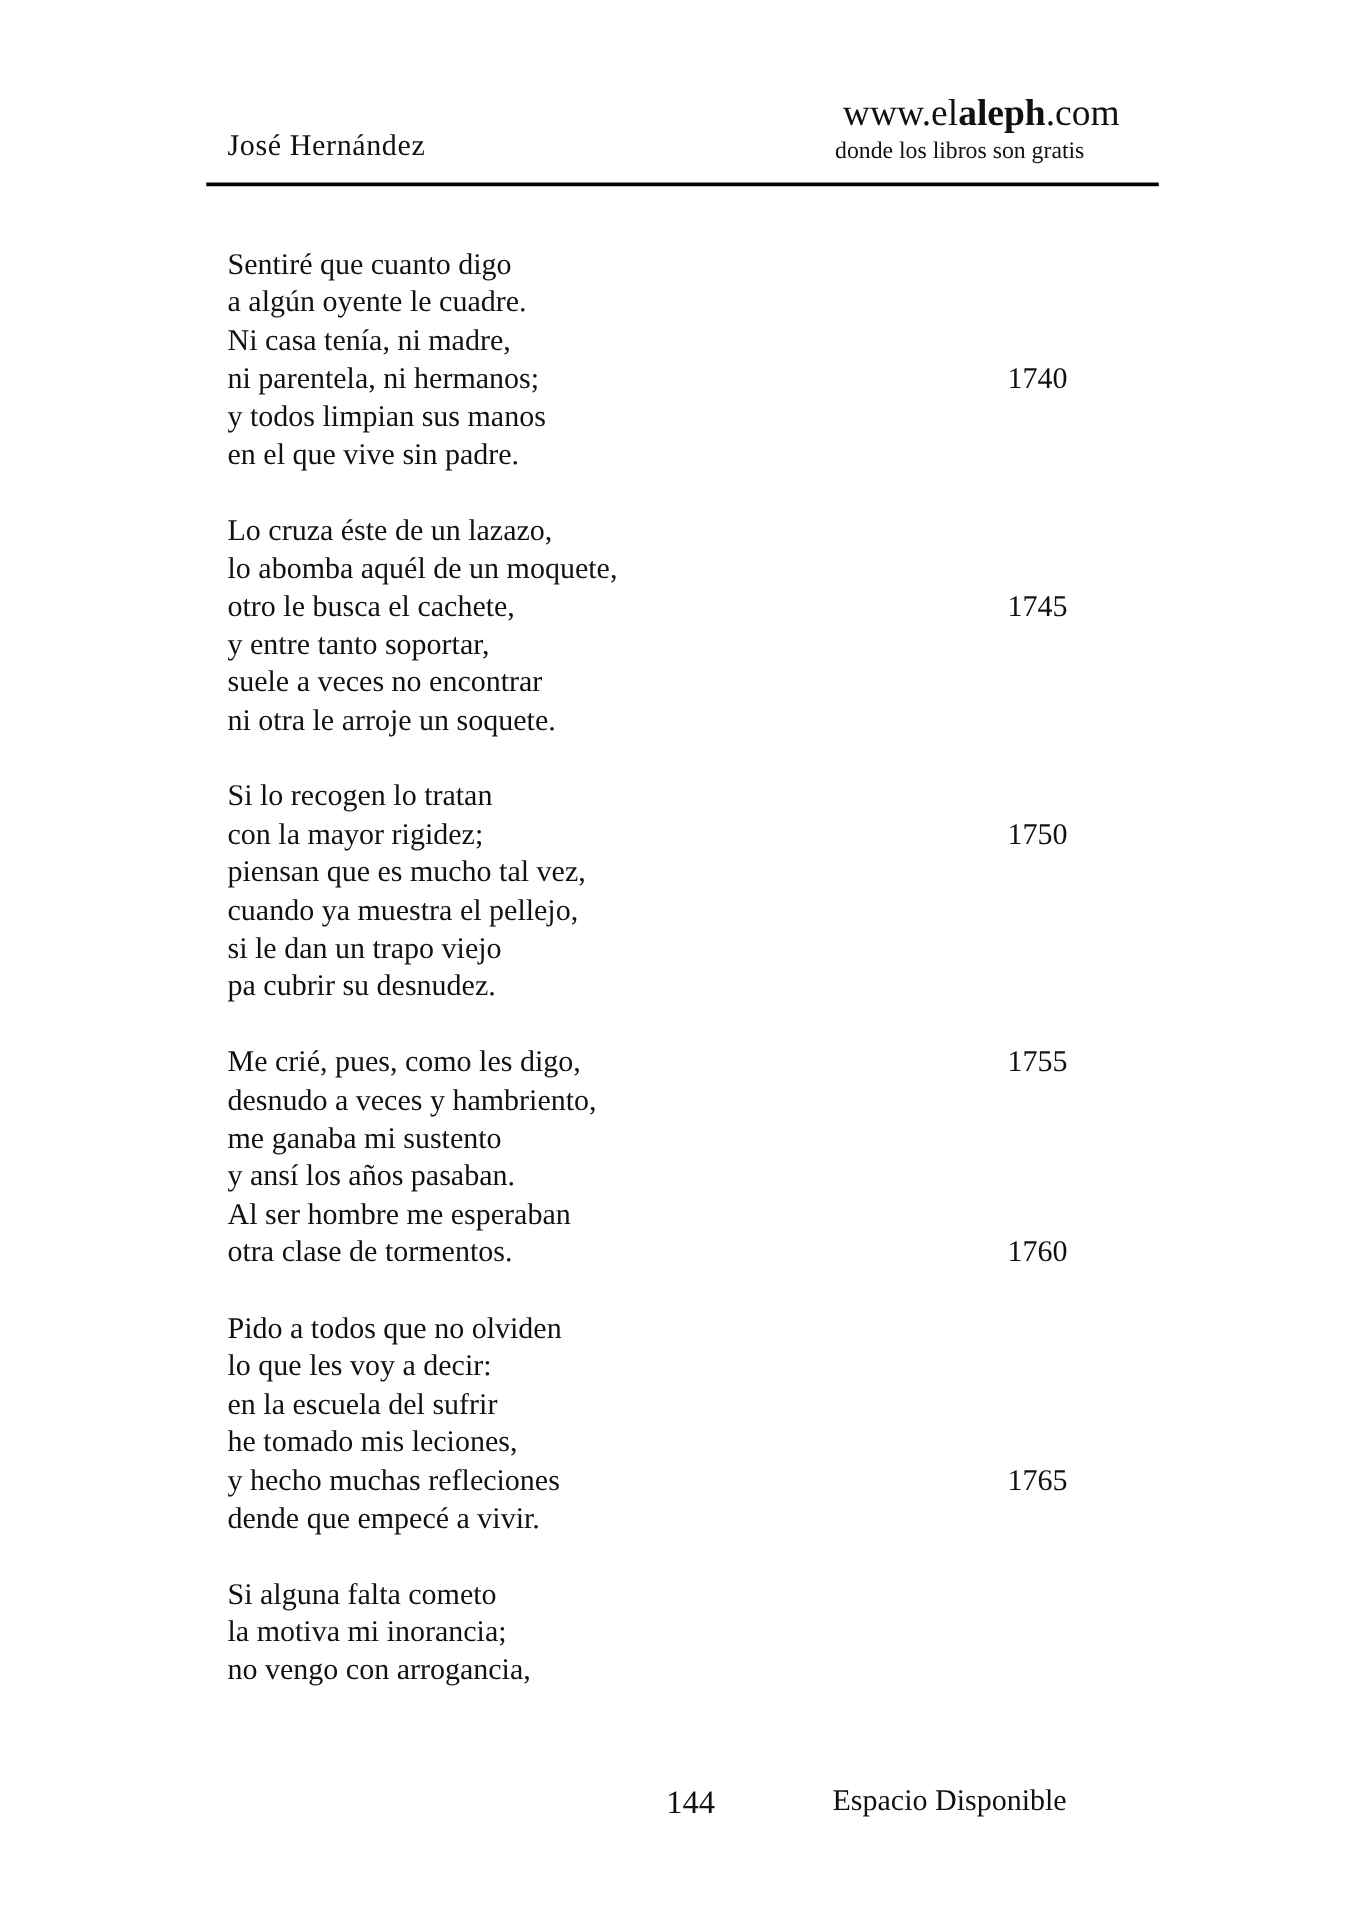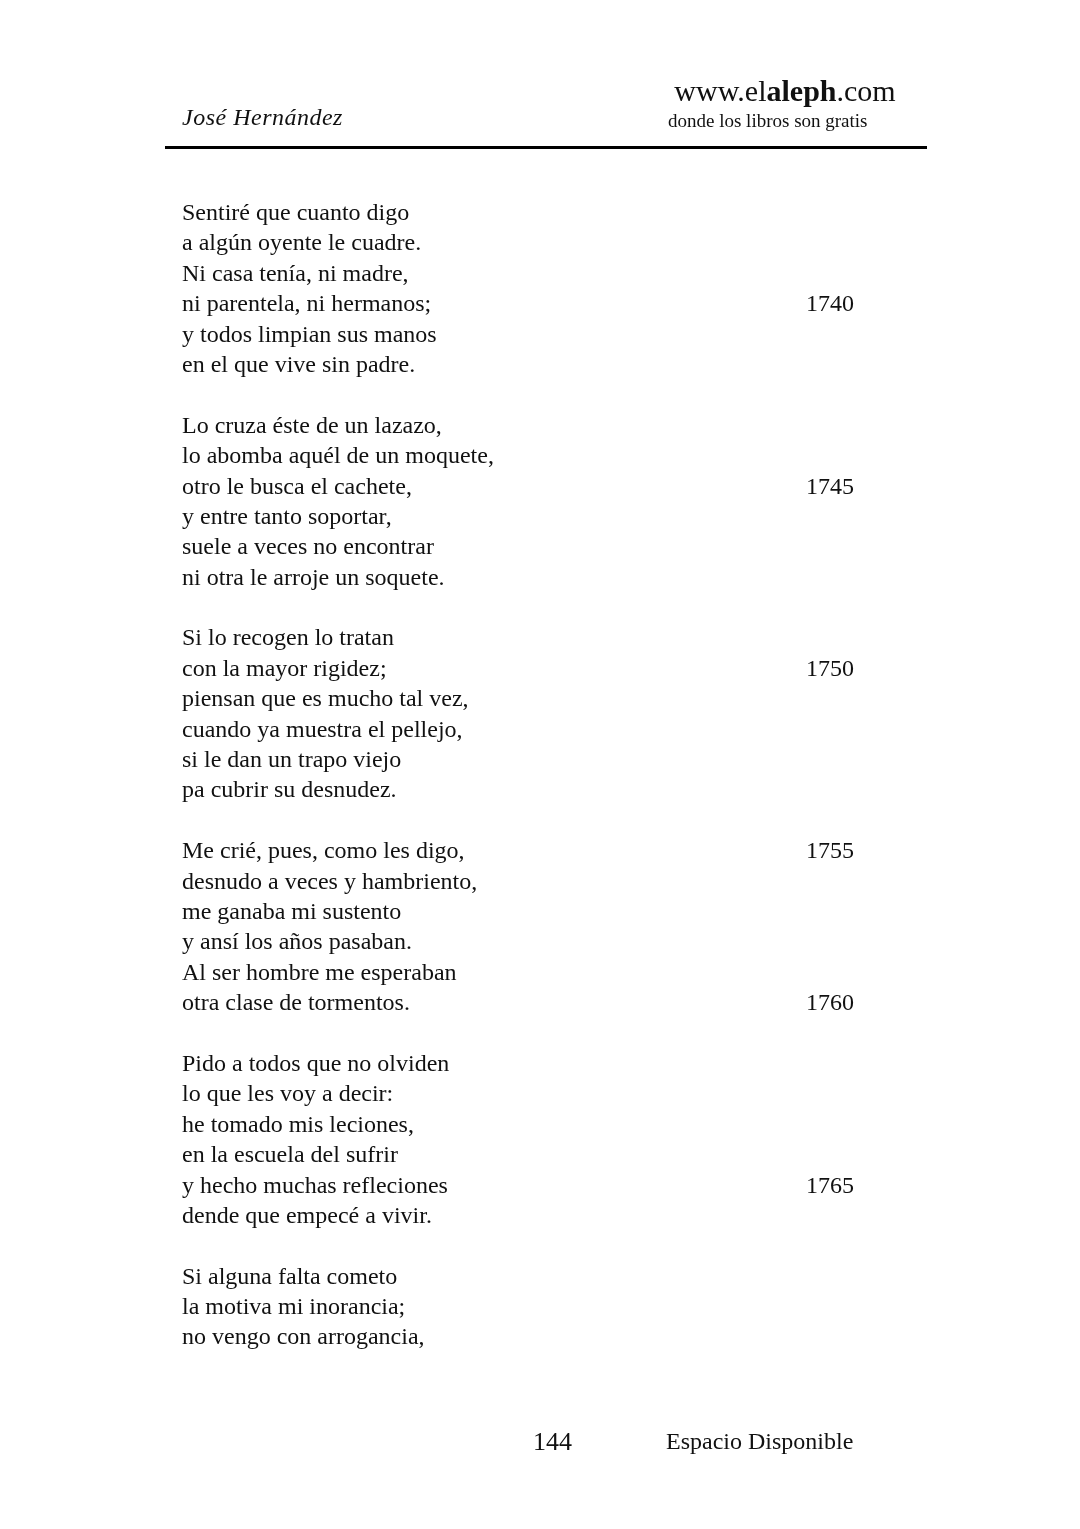--- a/index.html
+++ b/index.html
@@ -13,21 +13,20 @@
       position: relative;
       overflow: hidden;
       font-family: "Liberation Serif", "DejaVu Serif", serif;
       color: #111111;
     }
     .header-author {
       position: absolute;
       left: 182px;
       top: 104px;
       font-size: 24px;
-      font-style: italic;
       letter-spacing: 0.5px;
     }
     .header-site {
       position: absolute;
       left: 670px;
       width: 230px;
       text-align: center;
       top: 74px;
       font-size: 30px;
       white-space: nowrap;
@@ -125,22 +124,22 @@
       <div class="line"><span>Me crié, pues, como les digo,</span><span class="line-number">1755</span></div>
       <div class="line"><span>desnudo a veces y hambriento,</span></div>
       <div class="line"><span>me ganaba mi sustento</span></div>
       <div class="line"><span>y ansí los años pasaban.</span></div>
       <div class="line"><span>Al ser hombre me esperaban</span></div>
       <div class="line"><span>otra clase de tormentos.</span><span class="line-number">1760</span></div>
     </div>
     <div class="stanza">
       <div class="line"><span>Pido a todos que no olviden</span></div>
       <div class="line"><span>lo que les voy a decir:</span></div>
+      <div class="line"><span>en la escuela del sufrir</span></div>
       <div class="line"><span>he tomado mis leciones,</span></div>
-      <div class="line"><span>en la escuela del sufrir</span></div>
       <div class="line"><span>y hecho muchas refleciones</span><span class="line-number">1765</span></div>
       <div class="line"><span>dende que empecé a vivir.</span></div>
     </div>
     <div class="stanza">
       <div class="line"><span>Si alguna falta cometo</span></div>
       <div class="line"><span>la motiva mi inorancia;</span></div>
       <div class="line"><span>no vengo con arrogancia,</span></div>
     </div>
   </div>
 

